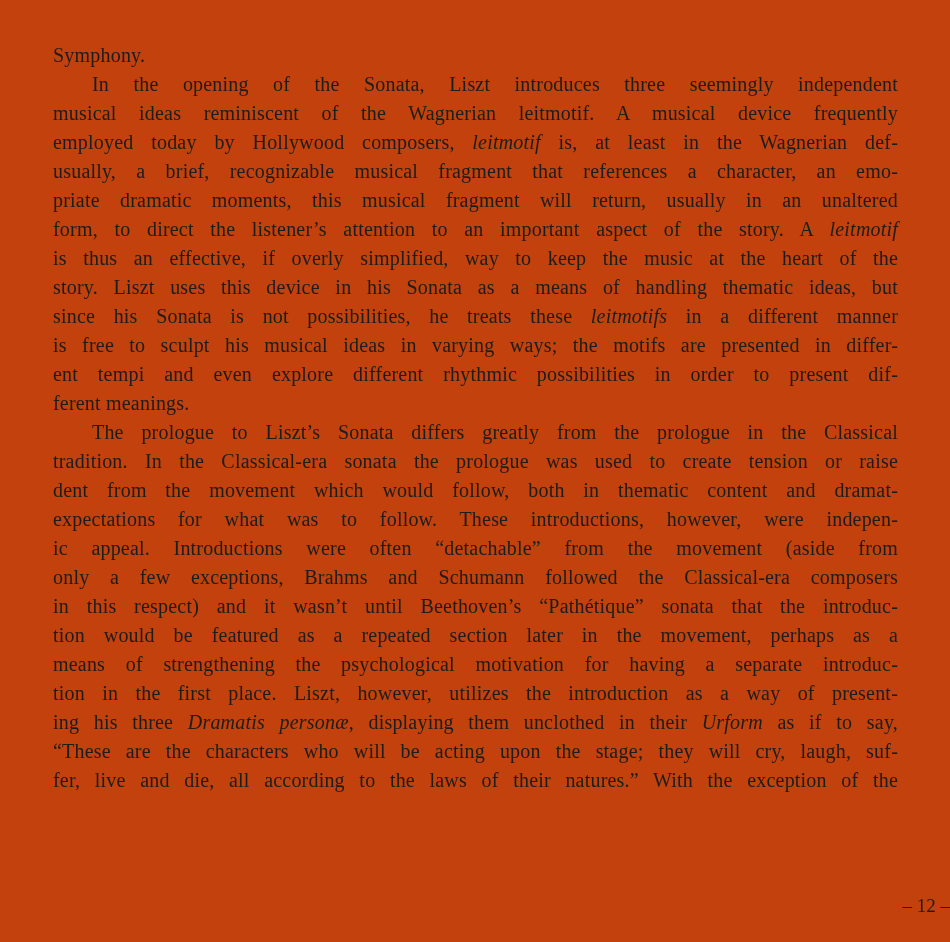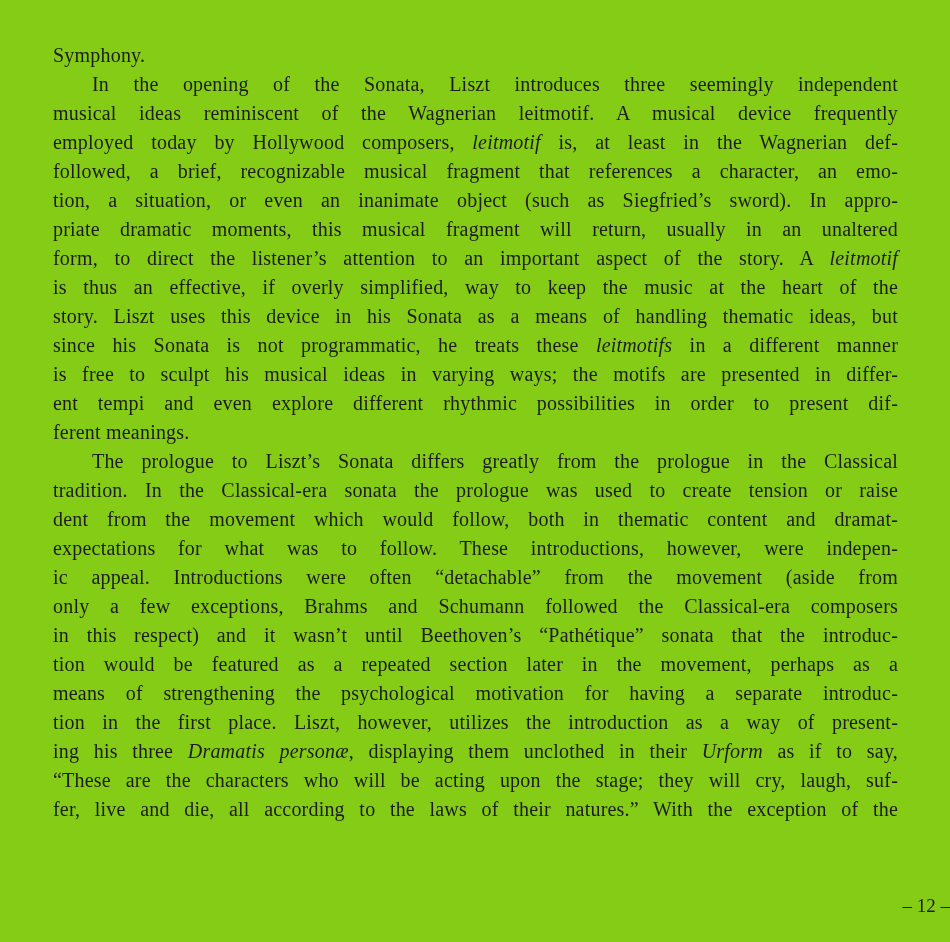--- a/index.html
+++ b/index.html
@@ -4,21 +4,21 @@
 <style>
   html, body {
     margin: 0;
     padding: 0;
     background: #ffffff;
   }
   .page {
     position: relative;
     width: 950px;
     height: 942px;
-    background: #84cc16;
+    background: #c2410c;
     color: #1d1d1d;
     font-family: "Liberation Serif", "DejaVu Serif", serif;
     overflow: hidden;
   }
   .text-block {
     position: absolute;
     left: 53px;
     top: 41px;
     width: 845px;
   }
@@ -52,27 +52,26 @@
 </style>
 </head>
 <body>
 
 <div class="page">
   <div class="text-block">
       <div class="line"><span>Symphony.</span></div>
       <div class="line indent justified"><span>In the opening of the Sonata, Liszt introduces three seemingly independent</span></div>
       <div class="line justified"><span>musical ideas reminiscent of the Wagnerian leitmotif. A musical device frequently</span></div>
       <div class="line justified"><span>employed today by Hollywood composers, </span><em>leitmotif</em><span> is, at least in the Wagnerian def-</span></div>
-      <div class="line justified"><span>followed, a brief, recognizable musical fragment that references a character, an emo-</span></div>
-      <div class="line justified"><span>tion, a situation, or even an inanimate object (such as Siegfried’s sword). In appro-</span></div>
+      <div class="line justified"><span>usually, a brief, recognizable musical fragment that references a character, an emo-</span></div>
       <div class="line justified"><span>priate dramatic moments, this musical fragment will return, usually in an unaltered</span></div>
       <div class="line justified"><span>form, to direct the listener’s attention to an important aspect of the story. A </span><em>leitmotif</em></div>
       <div class="line justified"><span>is thus an effective, if overly simplified, way to keep the music at the heart of the</span></div>
       <div class="line justified"><span>story. Liszt uses this device in his Sonata as a means of handling thematic ideas, but</span></div>
-      <div class="line justified"><span>since his Sonata is not programmatic, he treats these </span><em>leitmotifs</em><span> in a different manner</span></div>
+      <div class="line justified"><span>since his Sonata is not possibilities, he treats these </span><em>leitmotifs</em><span> in a different manner</span></div>
       <div class="line justified"><span>is free to sculpt his musical ideas in varying ways; the motifs are presented in differ-</span></div>
       <div class="line justified"><span>ent tempi and even explore different rhythmic possibilities in order to present dif-</span></div>
       <div class="line"><span>ferent meanings.</span></div>
       <div class="line indent justified"><span>The prologue to Liszt’s Sonata differs greatly from the prologue in the Classical</span></div>
       <div class="line justified"><span>tradition. In the Classical-era sonata the prologue was used to create tension or raise</span></div>
       <div class="line justified"><span>dent from the movement which would follow, both in thematic content and dramat-</span></div>
       <div class="line justified"><span>expectations for what was to follow. These introductions, however, were indepen-</span></div>
       <div class="line justified"><span>ic appeal. Introductions were often “detachable” from the movement (aside from</span></div>
       <div class="line justified"><span>only a few exceptions, Brahms and Schumann followed the Classical-era composers</span></div>
       <div class="line justified"><span>in this respect) and it wasn’t until Beethoven’s “Pathétique” sonata that the introduc-</span></div>

